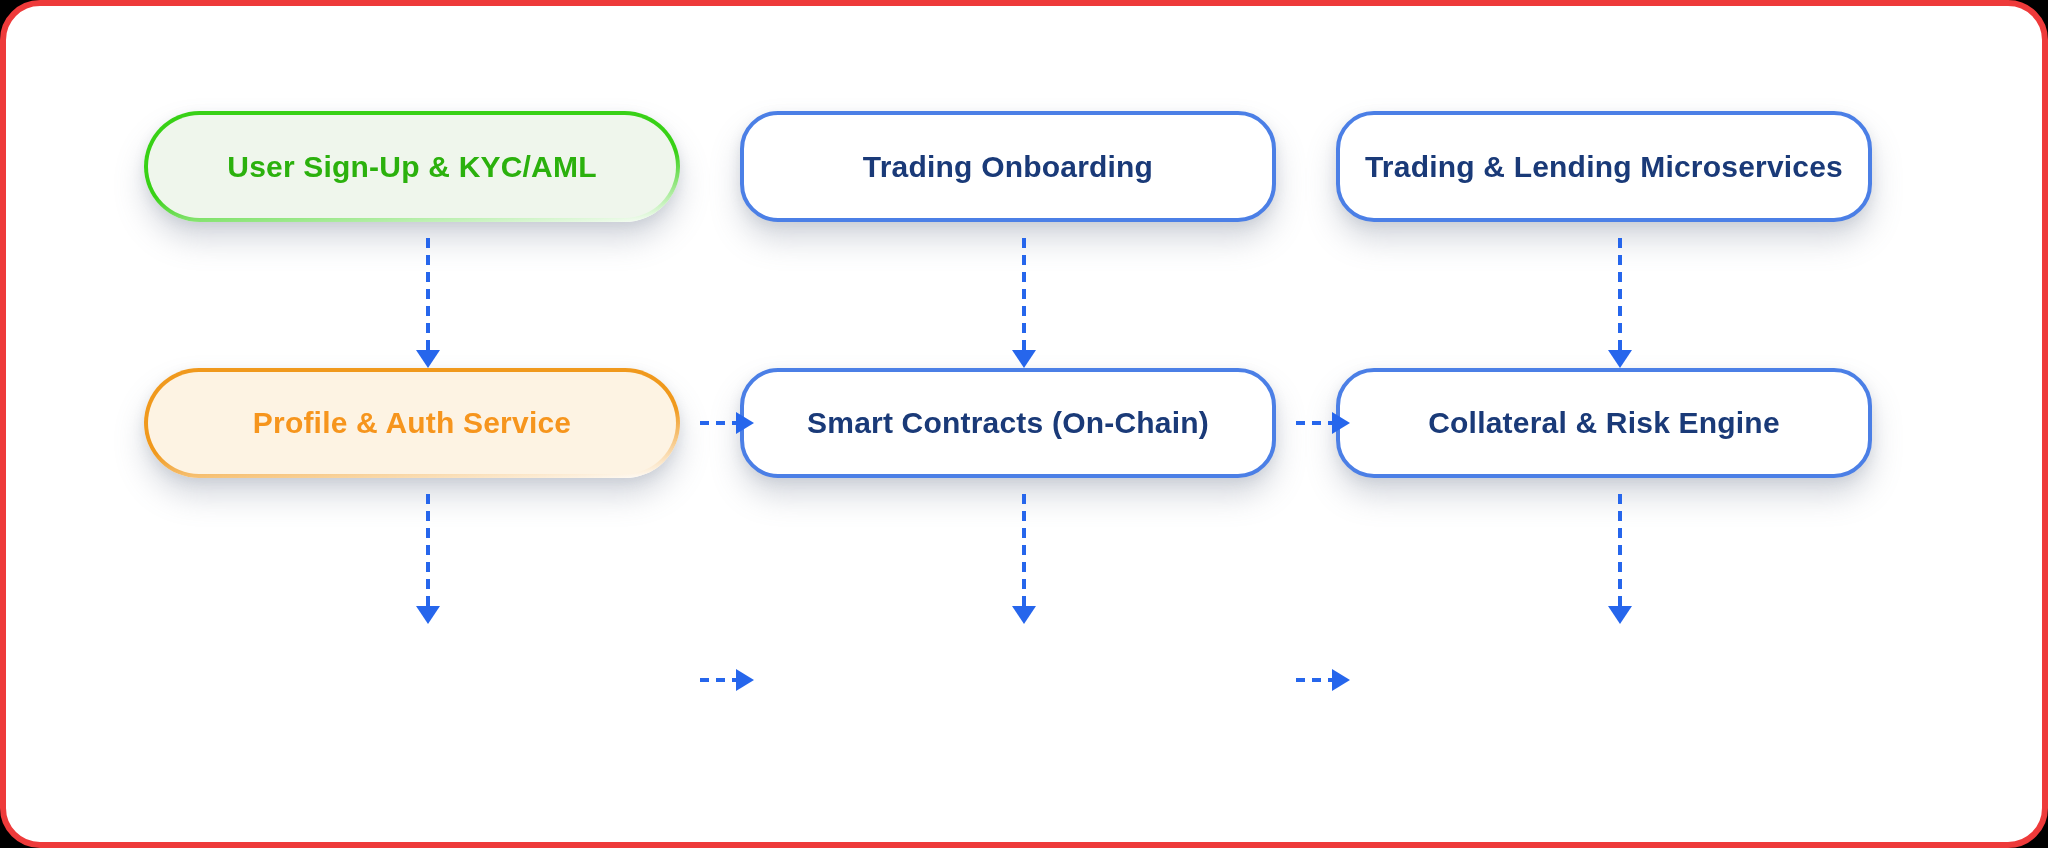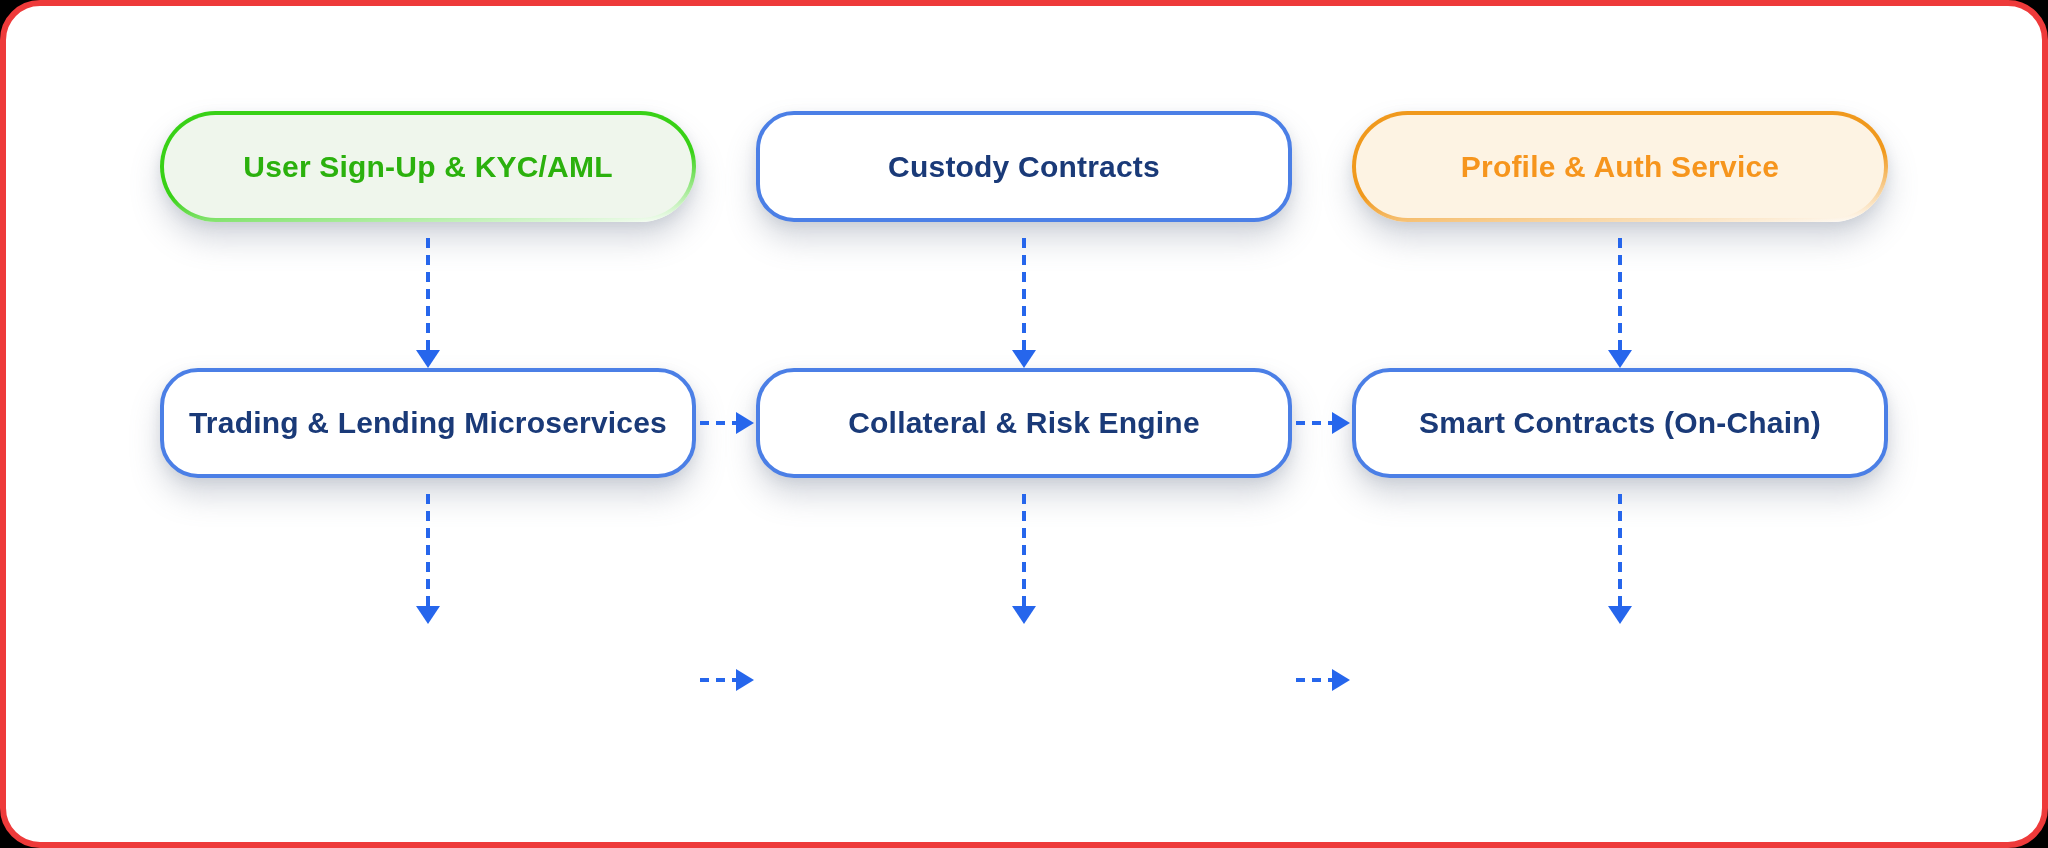--- a/index.html
+++ b/index.html
@@ -9,21 +9,21 @@
     font-family:"Liberation Sans",sans-serif;
   }
   .frame{
     position:absolute;inset:0;box-sizing:border-box;
     background:#ffffff;
     border:6px solid #ee3a3a;
     border-radius:40px;
   }
   .content{position:absolute;inset:0;}
   .grid{
-    position:absolute;left:160px;top:111px;width:1728px;
+    position:absolute;left:144px;top:111px;width:1728px;
     display:grid;
     grid-template-columns:repeat(3,1fr);
     grid-template-rows:111px 110px 113px;
     column-gap:60px;row-gap:146px;
   }
   .node{
     display:flex;flex-direction:column;align-items:center;justify-content:center;
     text-align:center;font-weight:700;font-size:30px;line-height:42px;
     letter-spacing:0.2px;box-sizing:border-box;
     box-shadow:0 18px 30px rgba(120,130,150,0.30), 0 4px 12px rgba(120,130,150,0.16);
@@ -69,33 +69,33 @@
 
 <div class="frame"></div>
 
 <div class="content">
 
   <div class="grid">
     <div class="node green">
       <span class="line">User Sign-Up &amp; KYC/AML</span>
     </div>
     <div class="node blue">
-      <span class="line">Custody Contracts</span>
+      <span class="line">Trading Onboarding</span>
+    </div>
+    <div class="node blue">
+      <span class="line">Trading &amp; Lending Microservices</span>
     </div>
     <div class="node orange">
       <span class="line">Profile &amp; Auth Service</span>
     </div>
     <div class="node blue">
-      <span class="line">Trading &amp; Lending Microservices</span>
+      <span class="line">Smart Contracts (On-Chain)</span>
     </div>
     <div class="node blue">
       <span class="line">Collateral &amp; Risk Engine</span>
-    </div>
-    <div class="node blue">
-      <span class="line">Smart Contracts (On-Chain)</span>
     </div>
   </div>
 
   <div class="arrow v av-1">
     <div class="vline"></div>
     <div class="head-down"></div>
   </div>
   <div class="arrow v av-2">
     <div class="vline"></div>
     <div class="head-down"></div>

